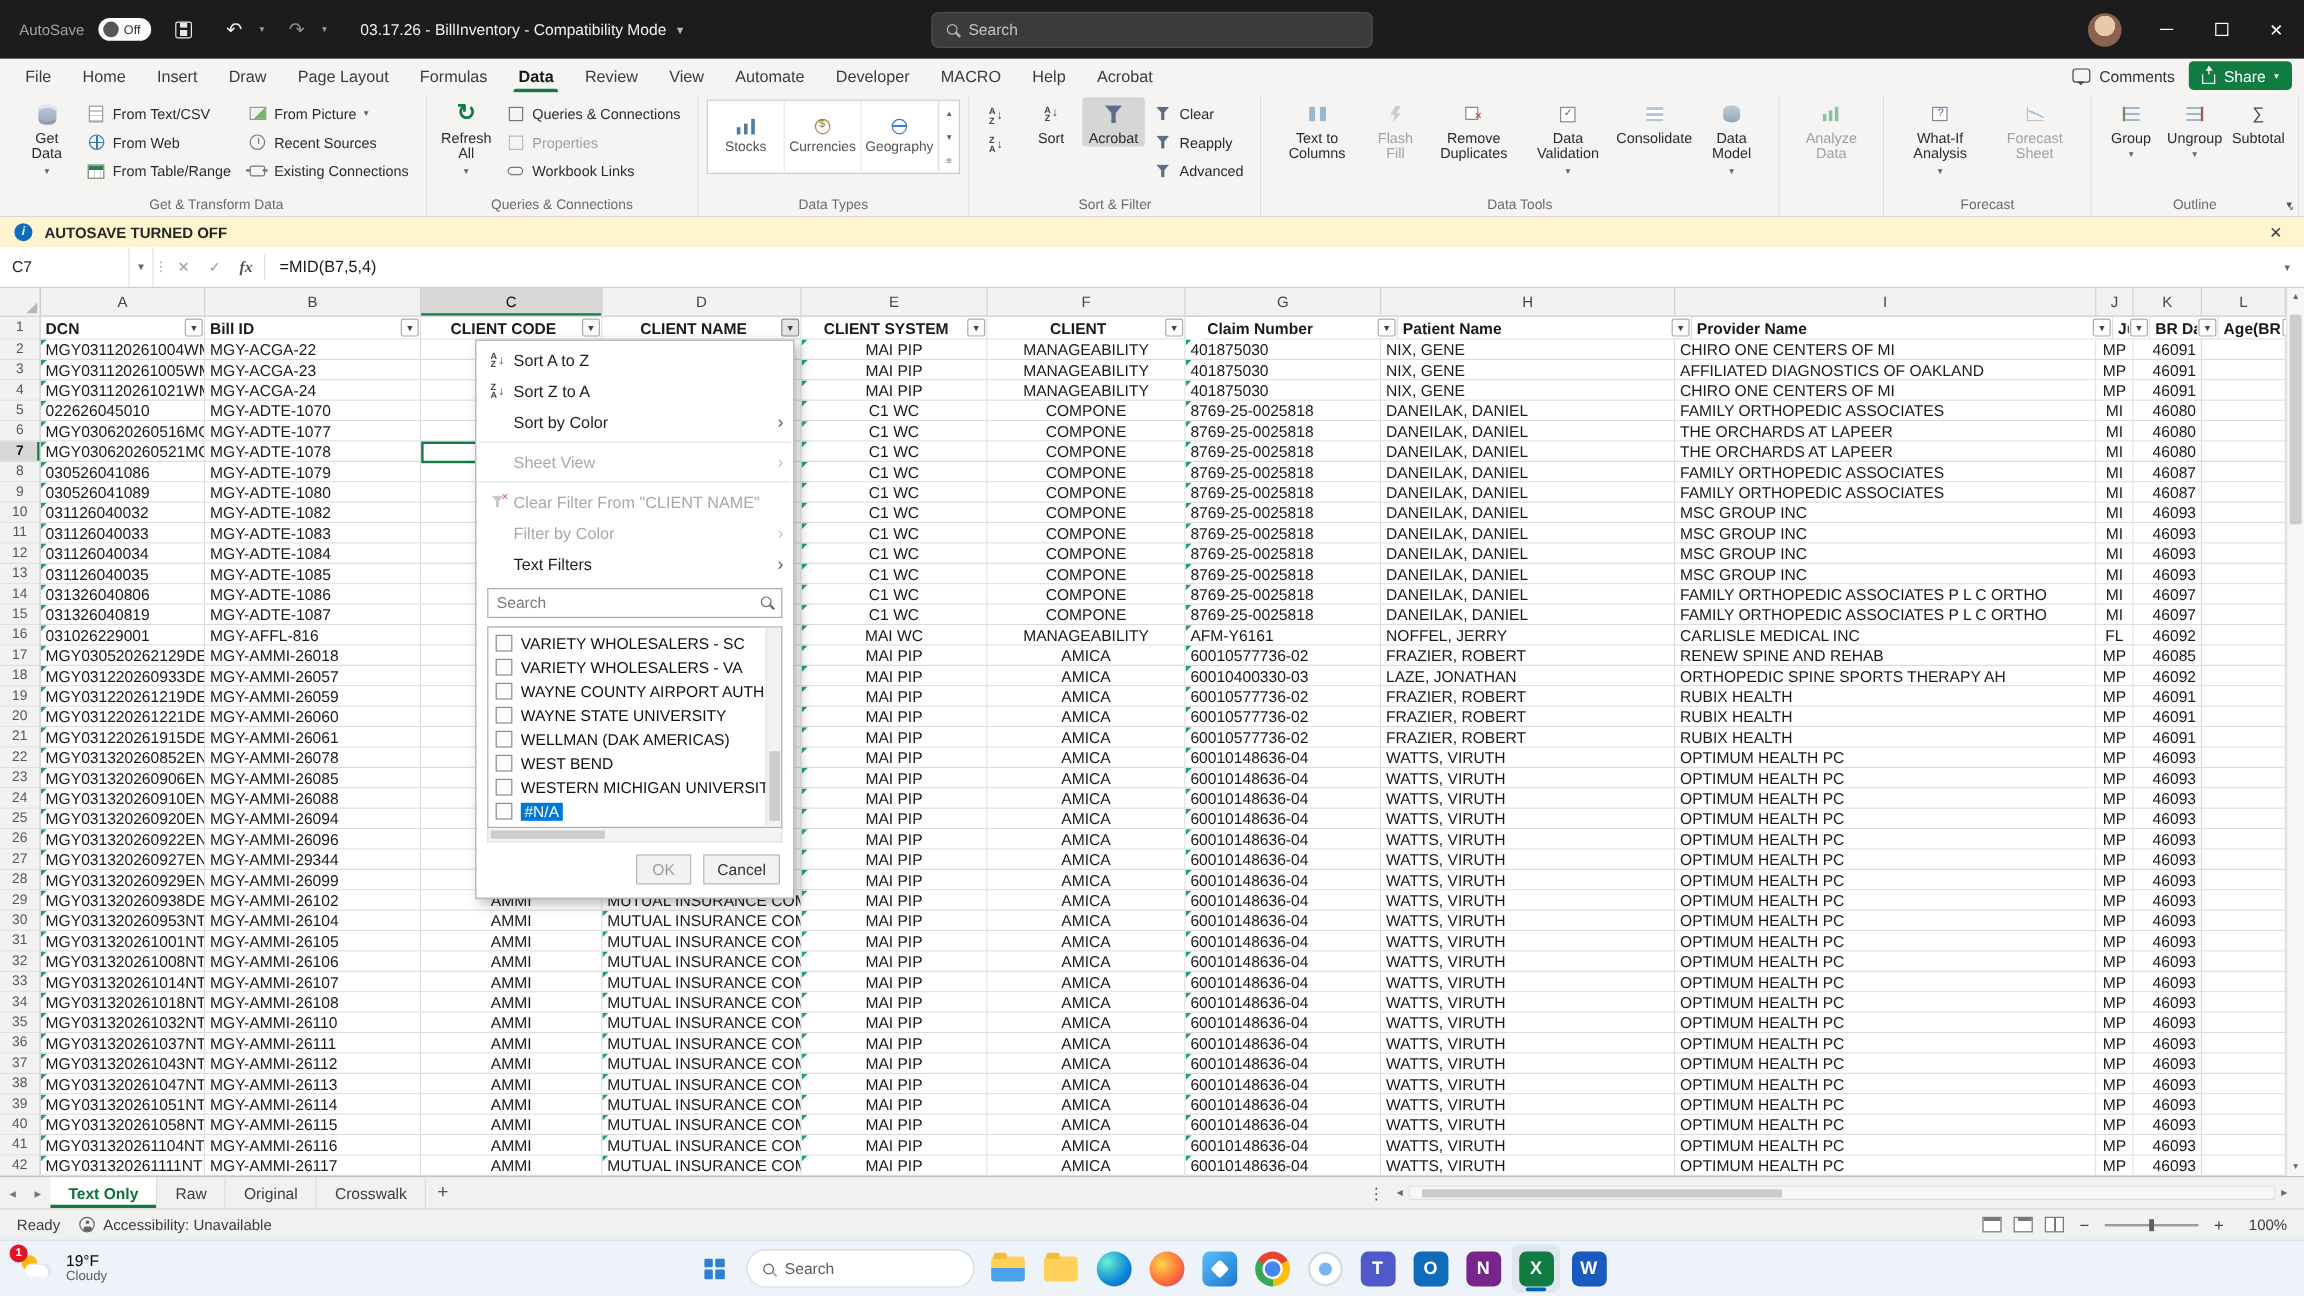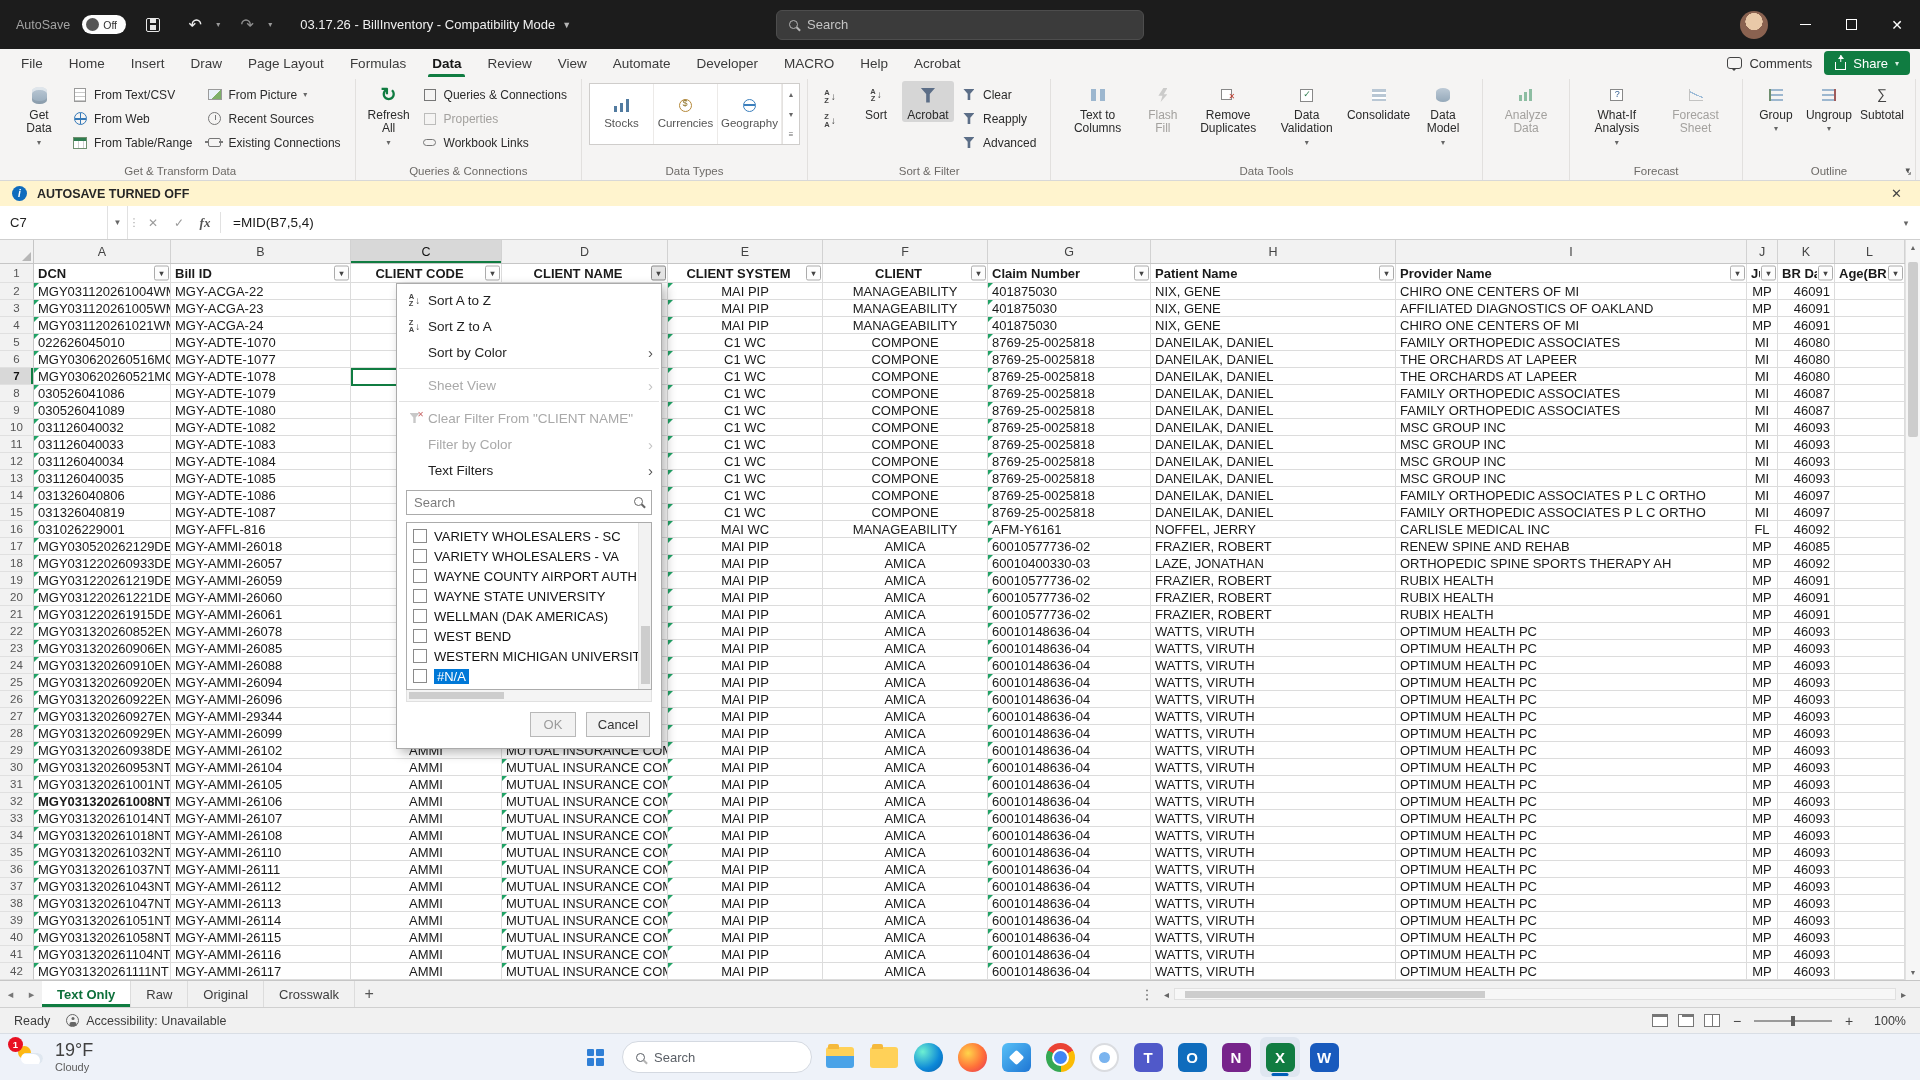--- a/index.html
+++ b/index.html
@@ -211,21 +211,21 @@
 .zlabel{width:40px;text-align:right;cursor:pointer}
 
 
 .taskbar{position:absolute;top:1033px;left:0;width:1920px;height:47px;background:#eef2f9;border-top:1px solid #d9dee5}
 .weather{position:absolute;left:6px;top:0;height:100%;display:flex;align-items:center;gap:9px;padding:0 10px;cursor:pointer}
 .badge{position:absolute;left:8px;top:3px;width:15px;height:15px;border-radius:50%;background:#e81123;color:#fff;font-size:9.5px;display:flex;align-items:center;justify-content:center;font-weight:bold;z-index:2}
 .wicon{width:30px;height:24px;position:relative}
 .wicon::before{content:"";position:absolute;left:2px;top:1px;width:13px;height:13px;border-radius:50%;background:#fdb813}
 .wicon::after{content:"";position:absolute;left:5px;top:8px;width:22px;height:11px;background:#fff;border-radius:8px;box-shadow:-4px 2px 0 -1px #dfe7f0 inset}
 .wtxt{display:flex;flex-direction:column;line-height:1.2}
-.wtemp{font-size:18px;color:#404040}
+.wtemp{font-size:13px;color:#000000}
 .wcond{font-size:11px;color:#5c5c5c}
 .tcenter{position:absolute;left:50%;top:0;height:100%;transform:translateX(-50%);display:flex;align-items:center;gap:8px}
 .startbtn{width:38px;height:40px;display:flex;align-items:center;justify-content:center;border-radius:6px;cursor:pointer}
 .win{width:17px;height:17px;display:grid;grid-template-columns:1fr 1fr;grid-template-rows:1fr 1fr;gap:2px}
 .win span{background:#2f7fd6;border-radius:1px}
 .tsearch{width:190px;height:32px;border-radius:16px;background:#fff;border:1px solid #d4d9e1;display:flex;align-items:center;gap:9px;padding:0 13px;color:#5a5f66;font-size:13px;cursor:pointer}
 #tapps{display:flex;align-items:center;gap:4px}
 .tapp{width:40px;height:40px;display:flex;align-items:center;justify-content:center;position:relative;border-radius:6px;cursor:pointer}
 .tapp.active{background:#dfe6f0}
 .tapp.active::after{content:"";position:absolute;bottom:1px;left:50%;transform:translateX(-50%);width:17px;height:3px;border-radius:2px;background:#005fb8}
@@ -636,21 +636,21 @@
             <span class="fbtn open"></span>
           </div>
           <div class="cell hcell a-c" style="width: 155px;">
             <span class="txt">CLIENT SYSTEM</span>
             <span class="fbtn"></span>
           </div>
           <div class="cell hcell a-c" style="width: 165px;">
             <span class="txt">CLIENT</span>
             <span class="fbtn"></span>
           </div>
-          <div class="cell hcell a-l" style="width: 163px;">
+          <div class="cell hcell a-l" style="width: 163px; margin-left: 14px;">
             <span class="txt">Claim Number</span>
             <span class="fbtn"></span>
           </div>
           <div class="cell hcell a-l" style="width: 245px;">
             <span class="txt">Patient Name</span>
             <span class="fbtn"></span>
           </div>
           <div class="cell hcell a-l" style="width: 351px;">
             <span class="txt">Provider Name</span>
             <span class="fbtn"></span>
@@ -1665,21 +1665,21 @@
           <div class="cell a-c" style="width: 31px;">
             <span class="txt">MP</span>
           </div>
           <div class="cell a-r" style="width: 57px;">
             <span class="txt">46093</span>
           </div>
           <div class="cell a-l" style="width: 70px;"></div>
         </div>
         <div class="grow">
           <div class="gut">32</div>
-          <div class="cell a-l tri" style="width: 137px; font-weight: bold;">
+          <div class="cell a-l tri" style="width: 137px;">
             <span class="txt">MGY031320261008NT</span>
           </div>
           <div class="cell a-l" style="width: 180px;">
             <span class="txt">MGY-AMMI-26106</span>
           </div>
           <div class="cell a-c" style="width: 151px;">
             <span class="txt">AMMI</span>
           </div>
           <div class="cell a-l tri" style="width: 166px;">
             <span class="txt">MUTUAL INSURANCE COMP</span>

